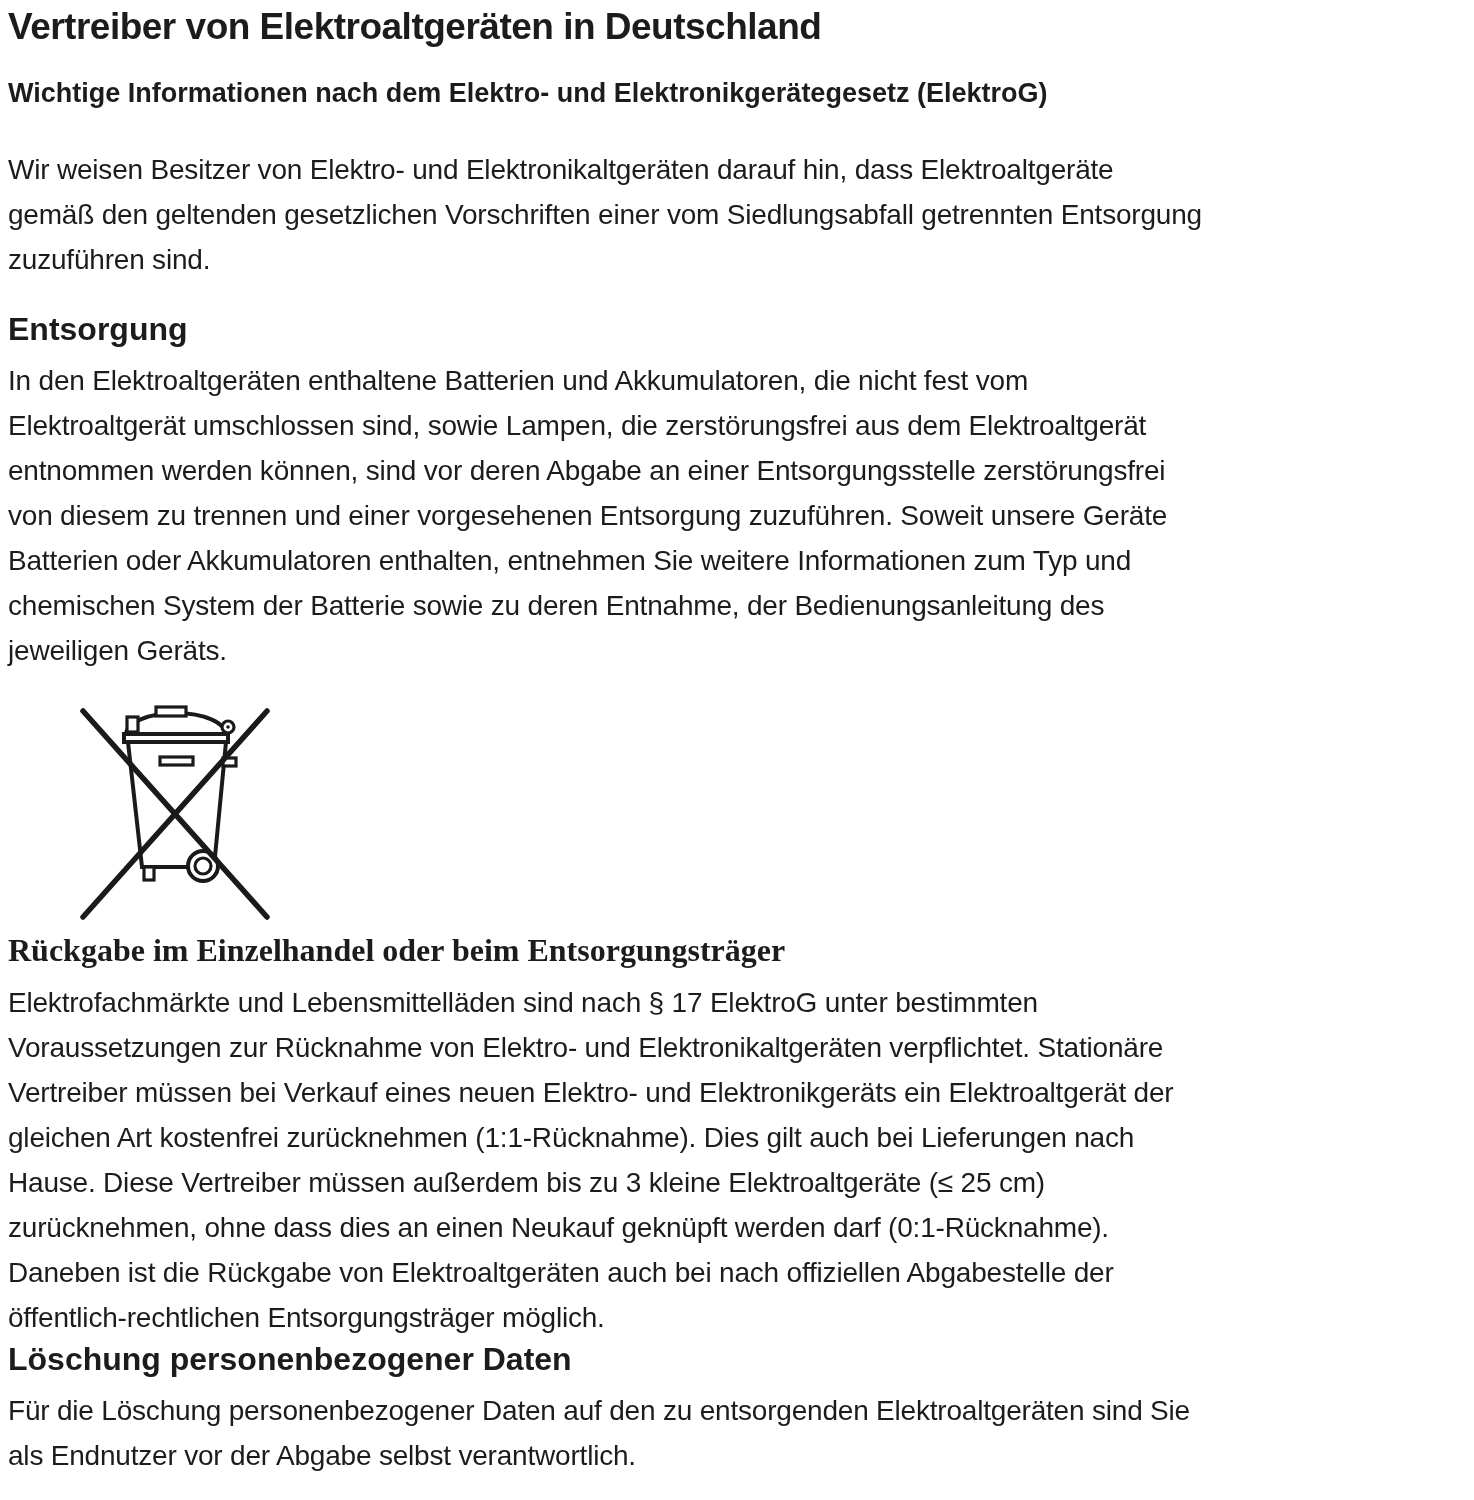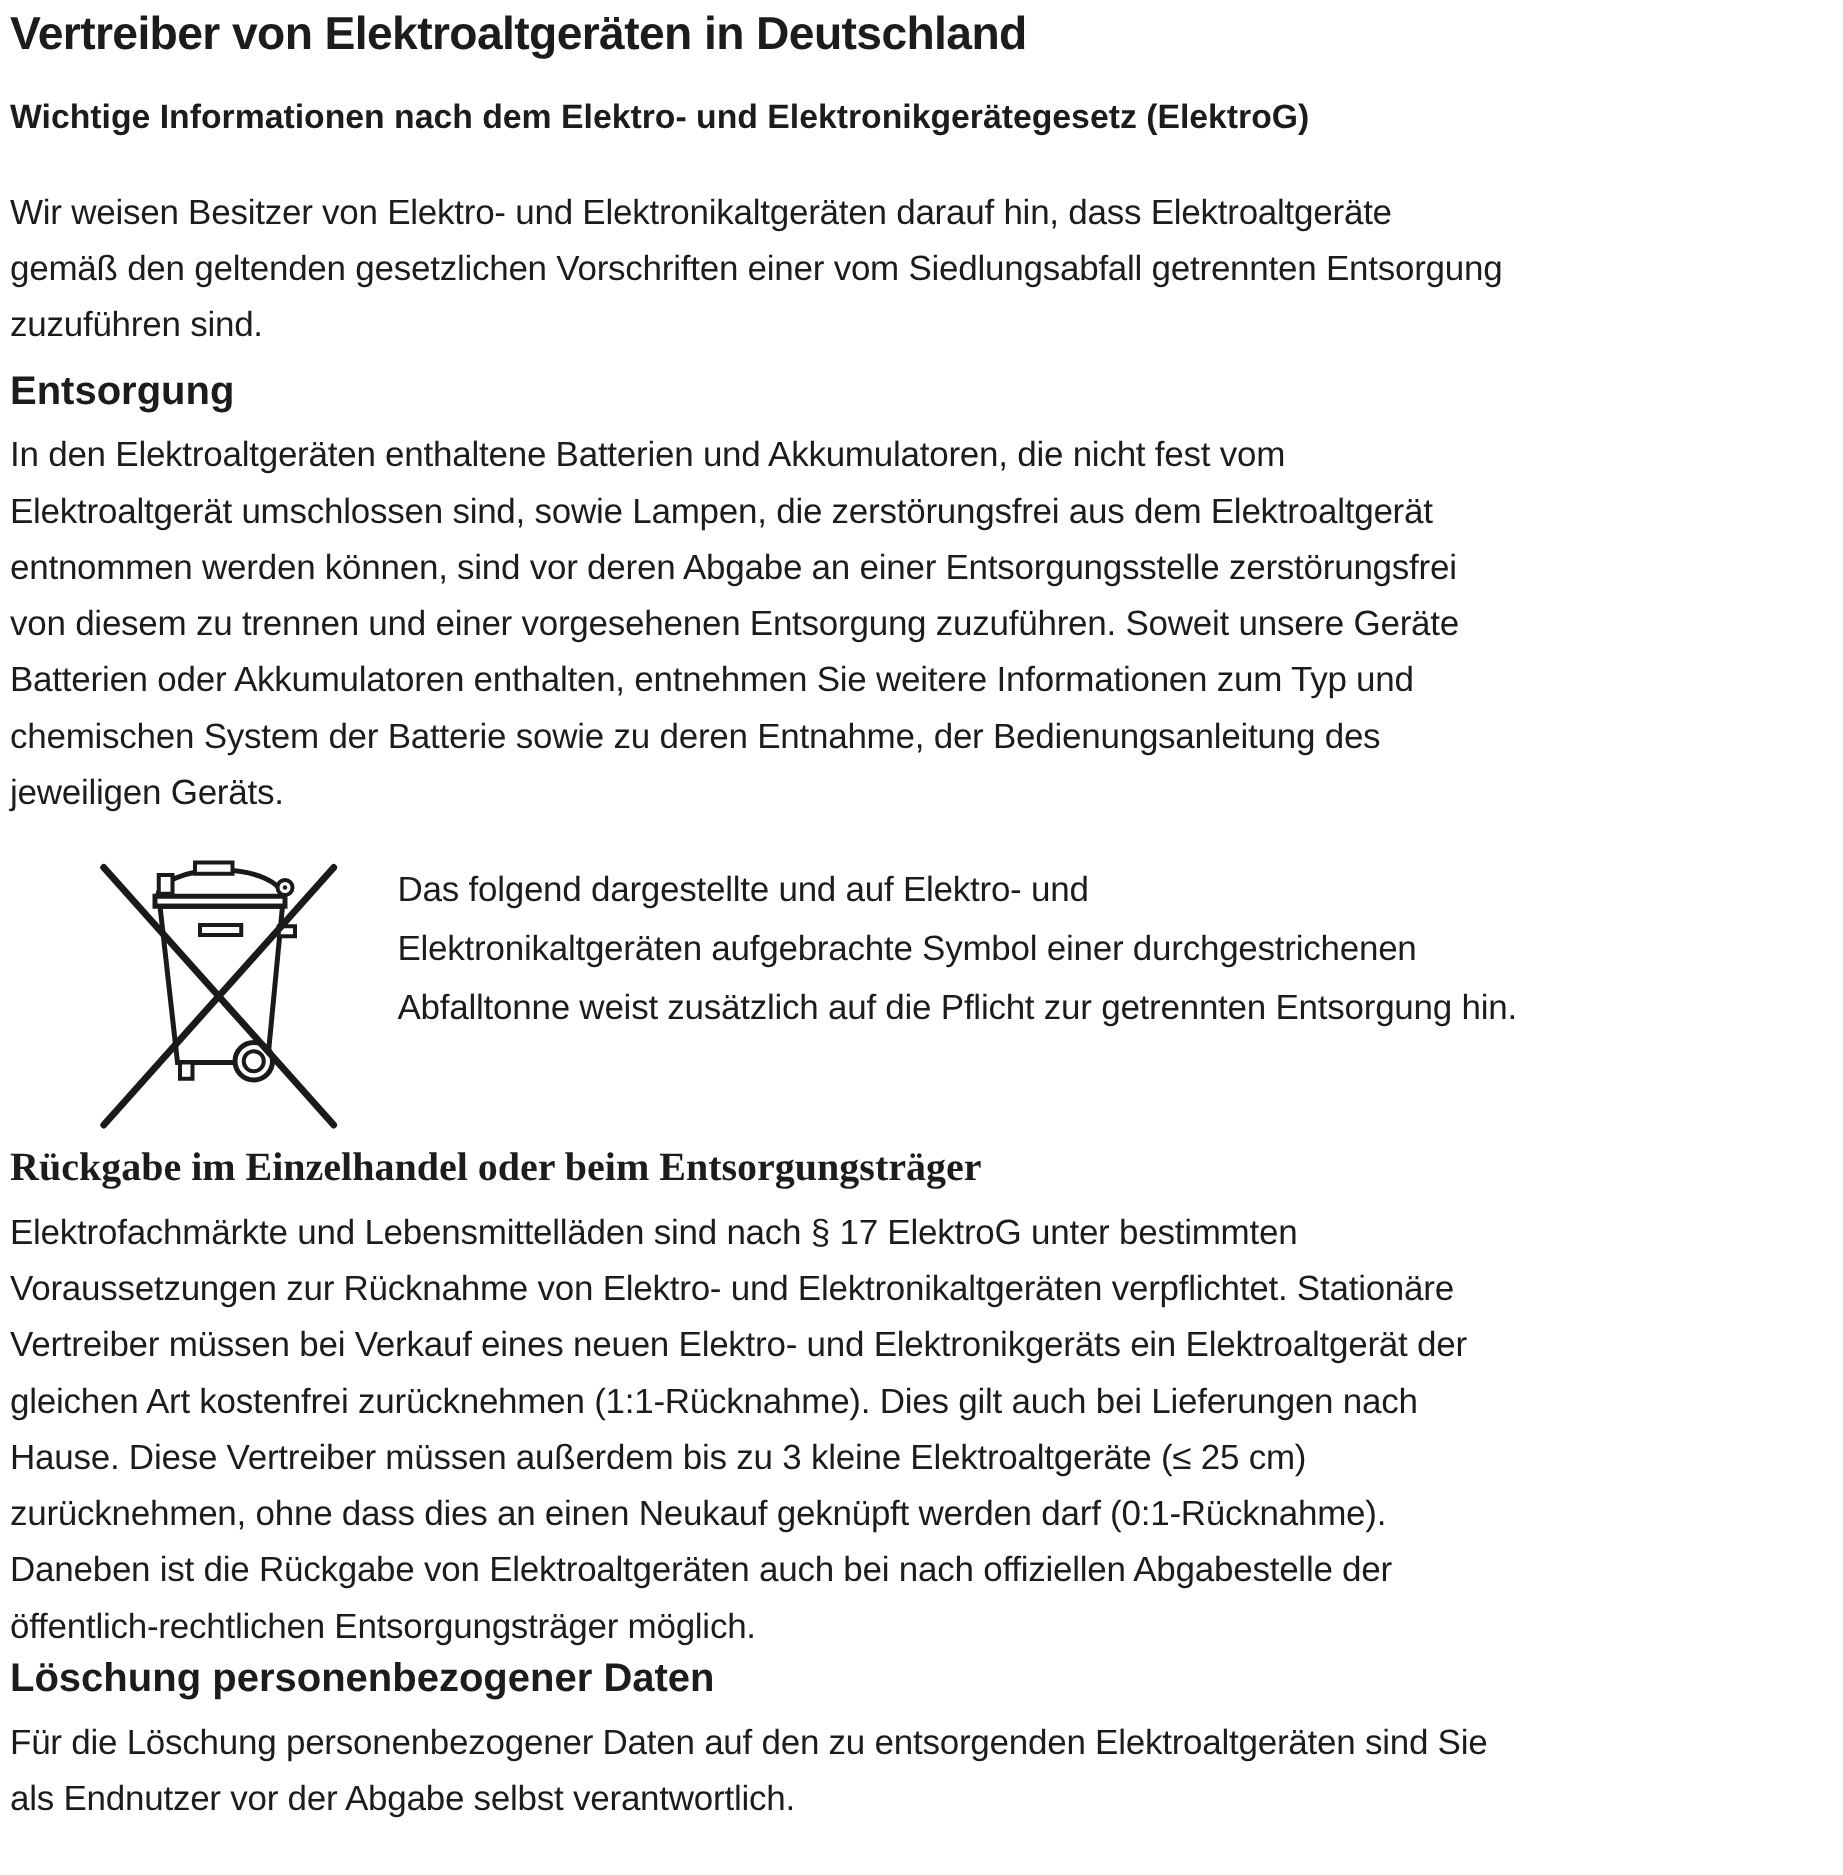--- a/index.html
+++ b/index.html
@@ -32,21 +32,21 @@
     line-height: 1.2;
     margin: 0 0 10px 0;
   }
   p.body {
     font-size: 28px;
     line-height: 45px;
     margin: 0;
     white-space: pre-line;
     letter-spacing: -0.2px;
   }
-  p.intro { margin-bottom: 11px; }
+  p.intro { margin-bottom: 28px; }
   .figure-row {
     display: flex;
     align-items: flex-start;
     margin: 32px 0 8px 72px;
   }
   .weee-icon {
     width: 190px;
     height: 218px;
     flex: 0 0 auto;
     margin-right: 48px;
@@ -114,23 +114,20 @@
     <rect class="stroke stroke-thin whitefill" x="143" y="53" width="13" height="8"></rect>
 
     <rect class="stroke stroke-thin whitefill" x="64" y="162" width="10" height="13"></rect>
 
     <circle class="stroke whitefill" cx="123" cy="161" r="15"></circle>
     <circle class="stroke stroke-thin" cx="123" cy="161" r="8"></circle>
 
     <line class="cross" x1="3" y1="6" x2="187" y2="212"></line>
     <line class="cross" x1="187" y1="6" x2="3" y2="212"></line>
   </svg>
-  <p class="figure-caption">Das folgend dargestellte und auf Elektro- und
-Elektronikaltgeräten aufgebrachte Symbol einer durchgestrichenen
-Abfalltonne weist zusätzlich auf die Pflicht zur getrennten Entsorgung hin.</p>
 </div>
 
 <h2 class="section-heading heading-rueckgabe">Rückgabe im Einzelhandel oder beim Entsorgungsträger</h2>
 <p class="body para-rueckgabe-1">Elektrofachmärkte und Lebensmittelläden sind nach § 17 ElektroG unter bestimmten
 Voraussetzungen zur Rücknahme von Elektro- und Elektronikaltgeräten verpflichtet. Stationäre
 Vertreiber müssen bei Verkauf eines neuen Elektro- und Elektronikgeräts ein Elektroaltgerät der
 gleichen Art kostenfrei zurücknehmen (1:1-Rücknahme). Dies gilt auch bei Lieferungen nach
 Hause. Diese Vertreiber müssen außerdem bis zu 3 kleine Elektroaltgeräte (≤ 25 cm)
 zurücknehmen, ohne dass dies an einen Neukauf geknüpft werden darf (0:1-Rücknahme).</p>
 <p class="body gap-rueckgabe-2">Daneben ist die Rückgabe von Elektroaltgeräten auch bei nach offiziellen Abgabestelle der

